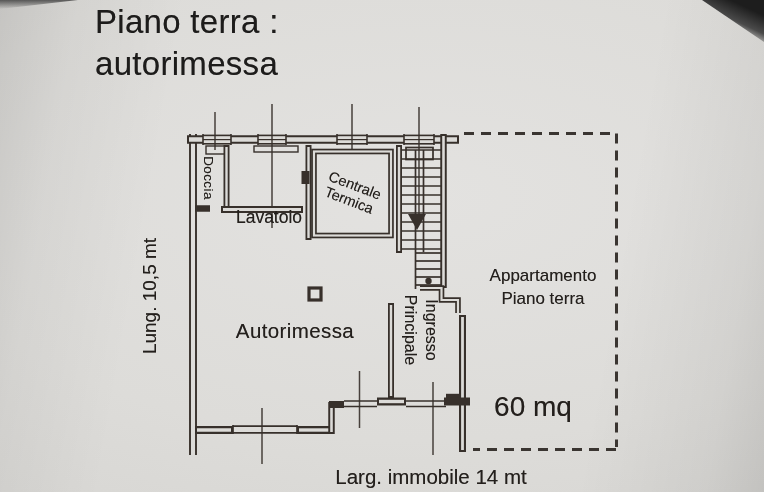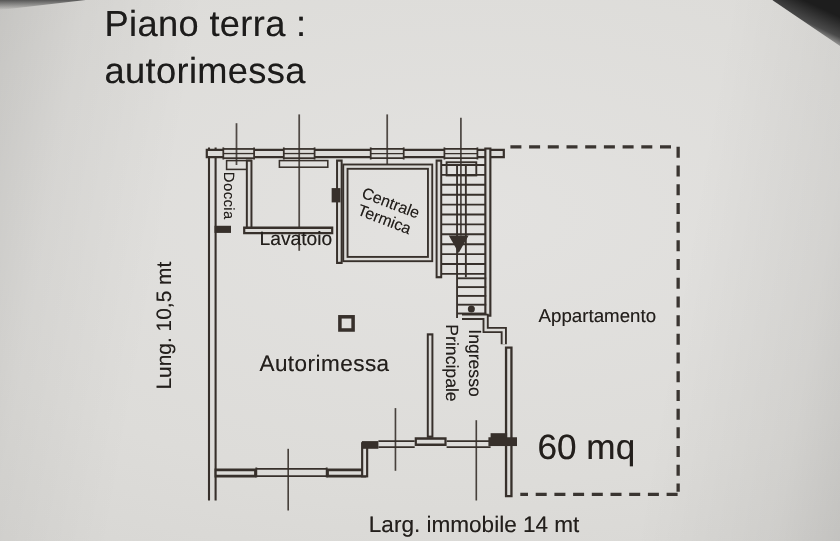--- a/index.html
+++ b/index.html
@@ -43,21 +43,21 @@
   .lbl.center{text-align:center;}
   .rot90{transform:translate(-50%,-50%) rotate(90deg);}
   .rotm90{transform:translate(-50%,-50%) rotate(-90deg);}
   .rot21{transform:translate(-50%,-50%) rotate(21deg);}
   .f-doccia{font-size:13.5px;letter-spacing:.4px;}
   .f-lavatoio{font-size:17.5px;}
   .f-ct{font-size:14.5px;line-height:1.12;}
   .f-auto{font-size:20.5px;letter-spacing:.4px;}
   .f-ingresso{font-size:16px;line-height:1.3;}
   .f-app{font-size:17px;line-height:1.35;}
-  .f-area{font-size:32px;}
+  .f-area{font-size:28px;}
   .f-lung{font-size:19px;}
   .f-larg{font-size:20.5px;text-align:center;}
 </style>
 </head>
 <body>
 
 <div class="page">
 
   <div class="corner tl"></div>
   <div class="corner tr"></div>
@@ -248,20 +248,21 @@
 
   <div class="lbl f-auto" style="left:295px;top:331px;">Autorimessa</div>
 
   <div class="lbl center rot90 f-ingresso" style="left:420px;top:330px;">
     <div>Ingresso</div>
     <div>Principale</div>
   </div>
 
   <div class="lbl center f-app" style="left:543px;top:288px;text-align:center;">
     <div>Appartamento</div>
+    <div>Piano terra</div>
   </div>
 
   <div class="lbl f-area" style="left:533px;top:407px;">60 mq</div>
 
   <div class="lbl rotm90 f-lung" style="left:150px;top:296px;">Lung. 10,5 mt</div>
 
   <div class="lbl f-larg" style="left:431px;top:477px;">Larg. immobile 14 mt</div>
 
 </div>
 

